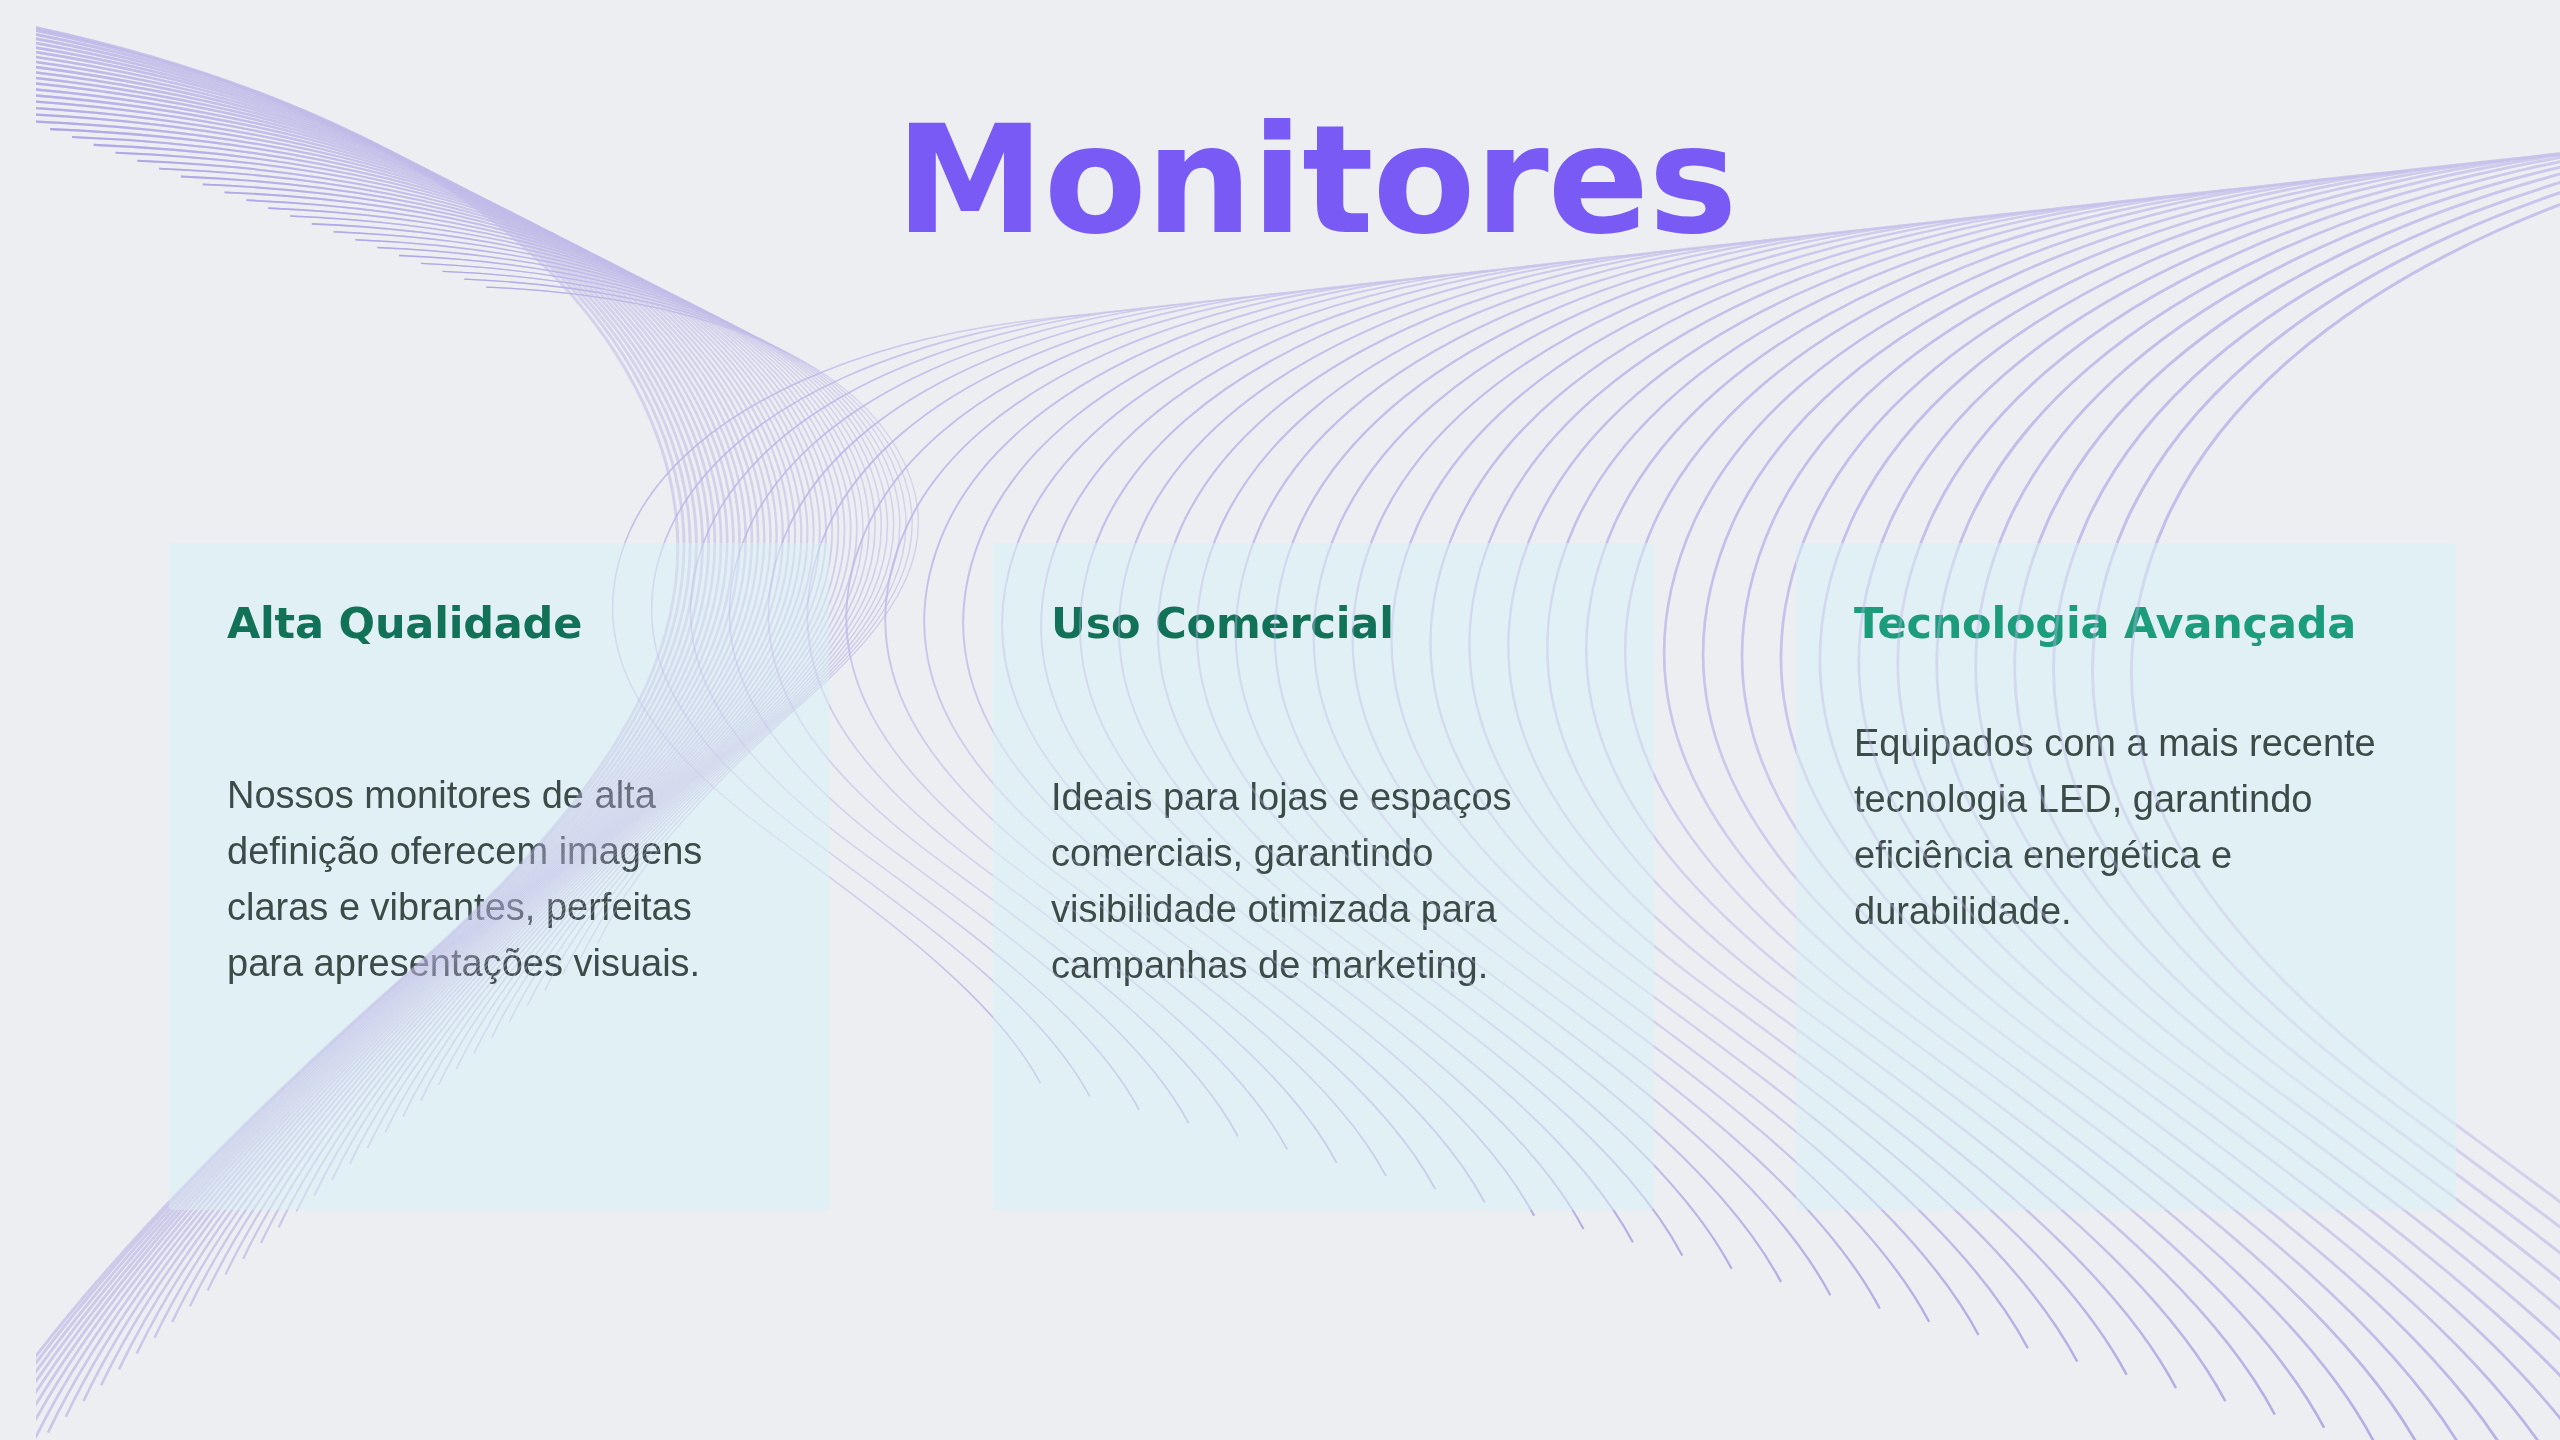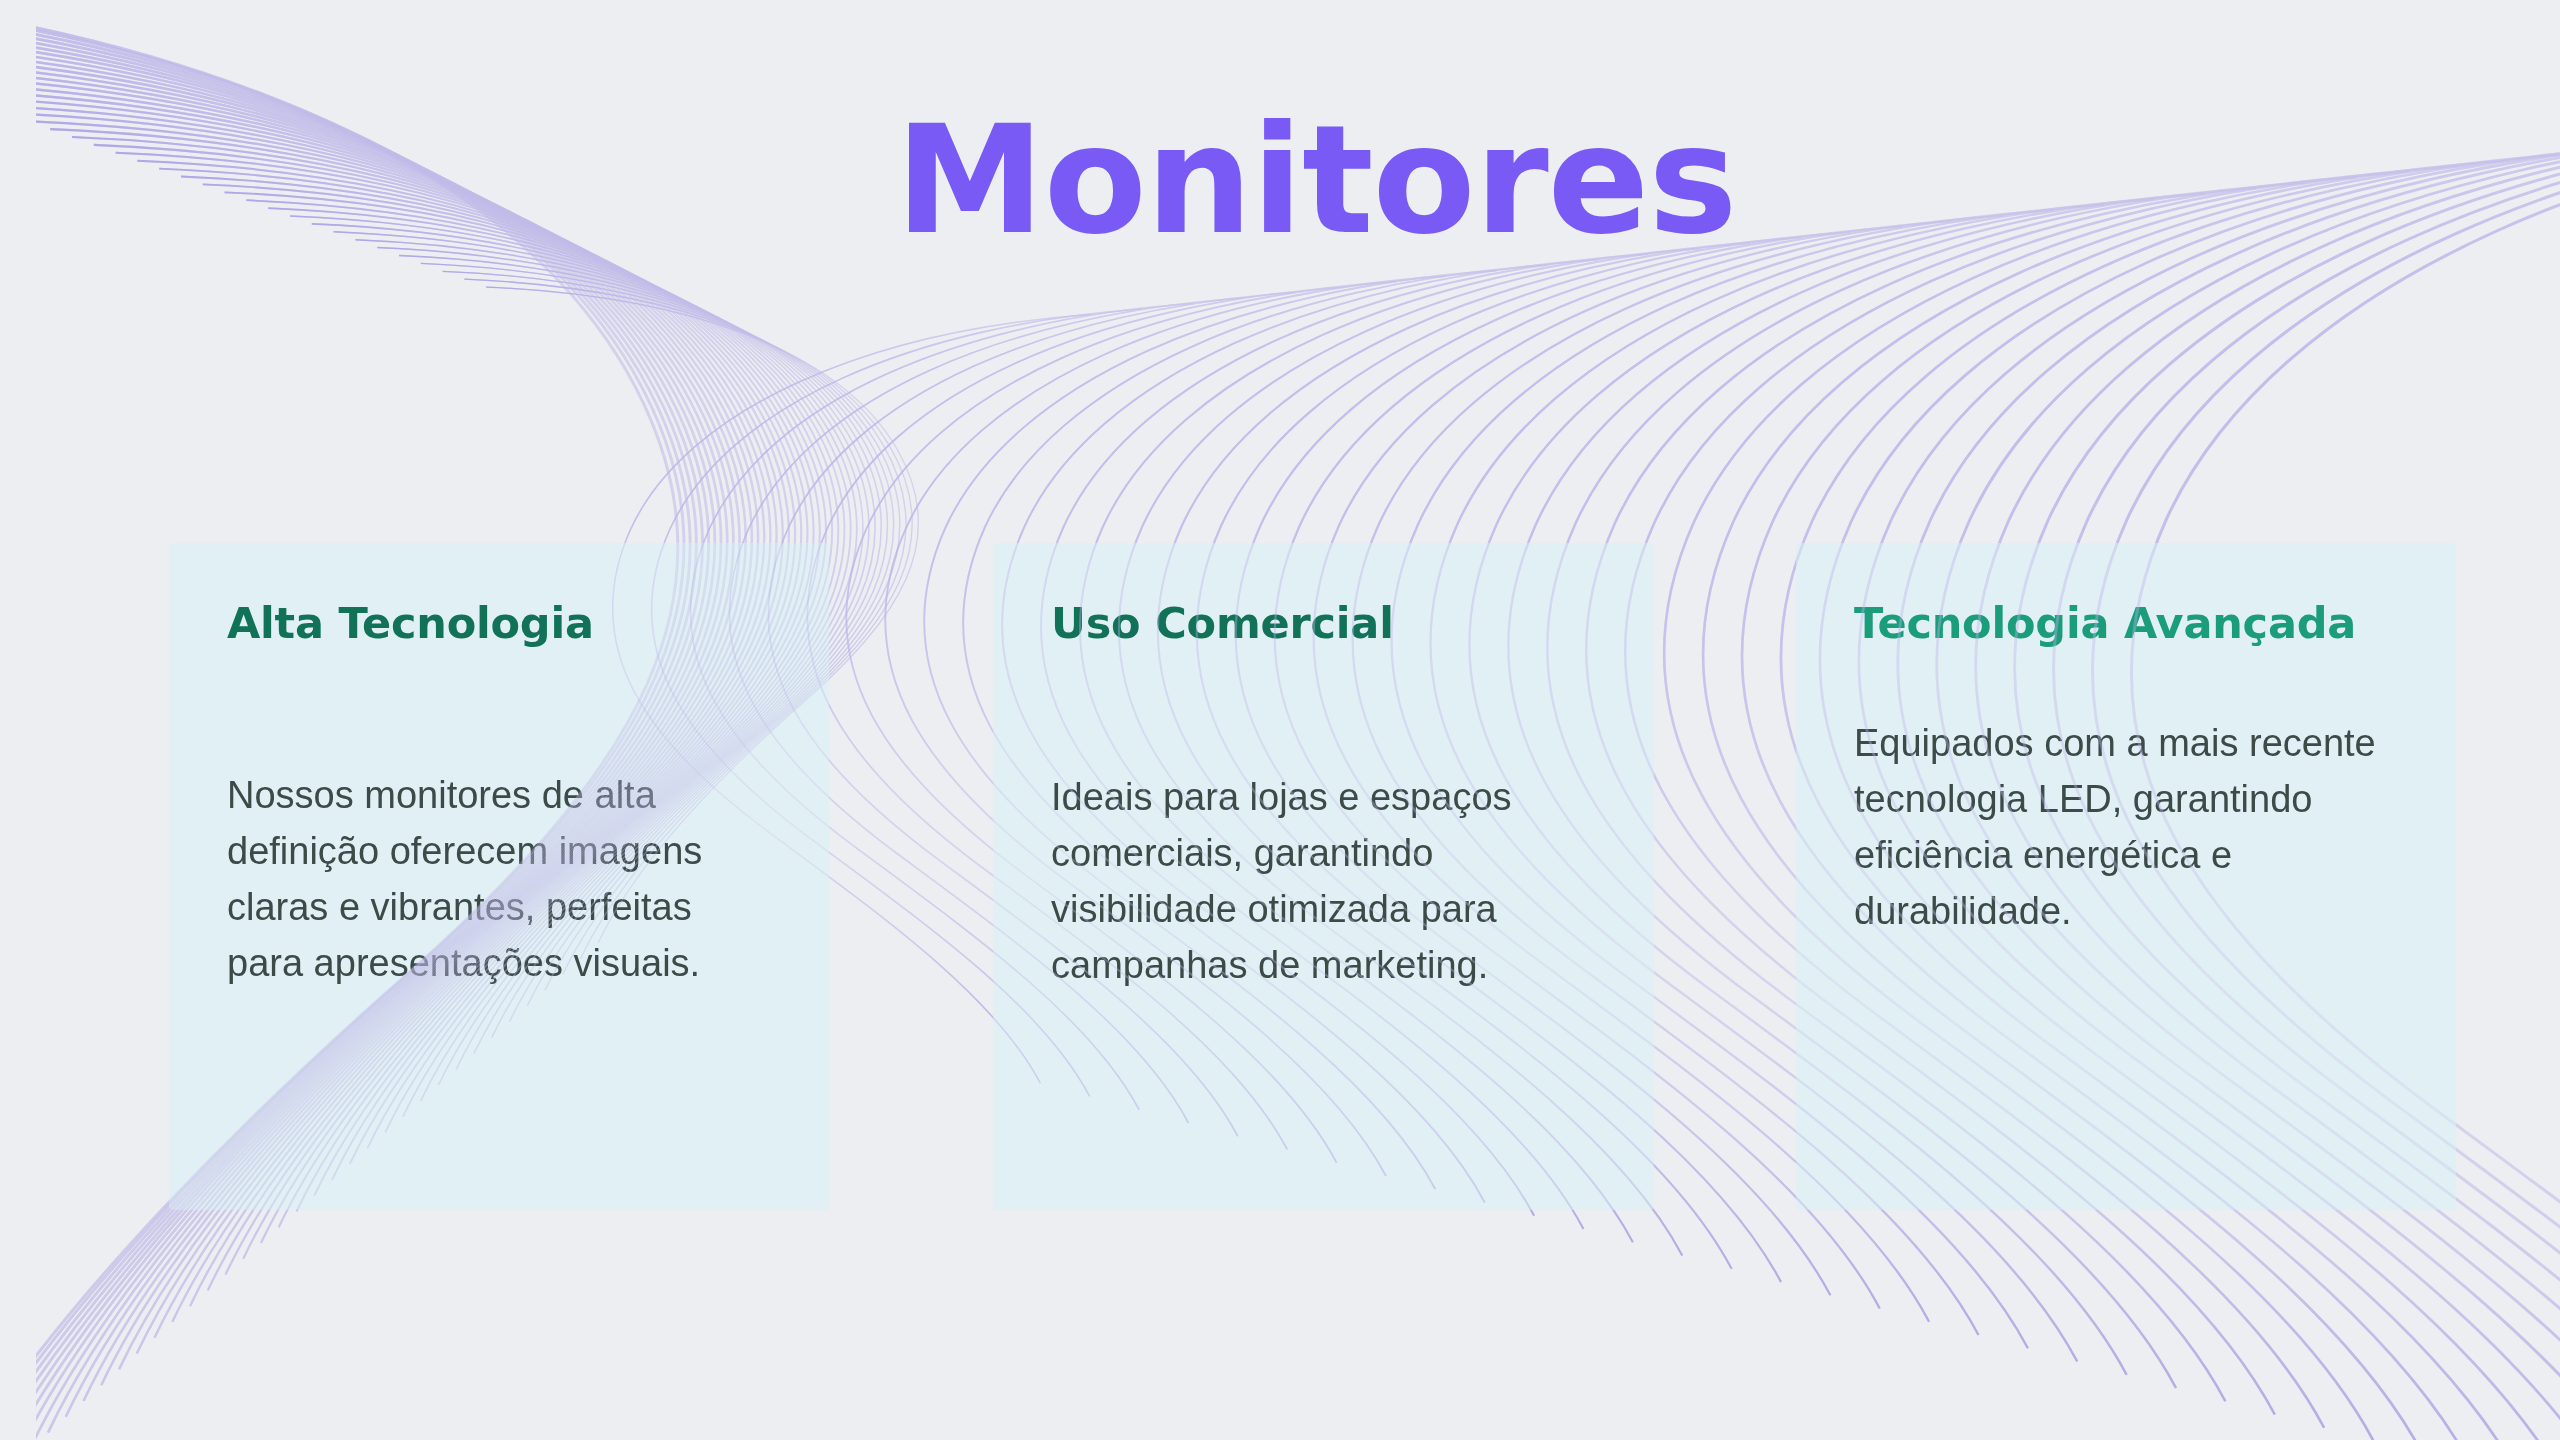--- a/index.html
+++ b/index.html
@@ -383,21 +383,21 @@
     </g>
   </svg>
 
   <div class="title-wrap">
     <h1 class="slide-title">Monitores</h1>
   </div>
 
   <div class="cards">
 
     <div class="card card-1">
-      <h2 class="card-title">Alta Tecnologia</h2>
+      <h2 class="card-title">Alta Qualidade</h2>
       <p class="card-body">Nossos monitores de alta definição oferecem imagens claras e vibrantes, perfeitas para apresentações visuais.</p>
     </div>
 
     <div class="card card-2">
       <h2 class="card-title">Uso Comercial</h2>
       <p class="card-body">Ideais para lojas e espaços comerciais, garantindo visibilidade otimizada para campanhas de marketing.</p>
     </div>
 
     <div class="card card-3">
       <h2 class="card-title">Tecnologia Avançada</h2>

